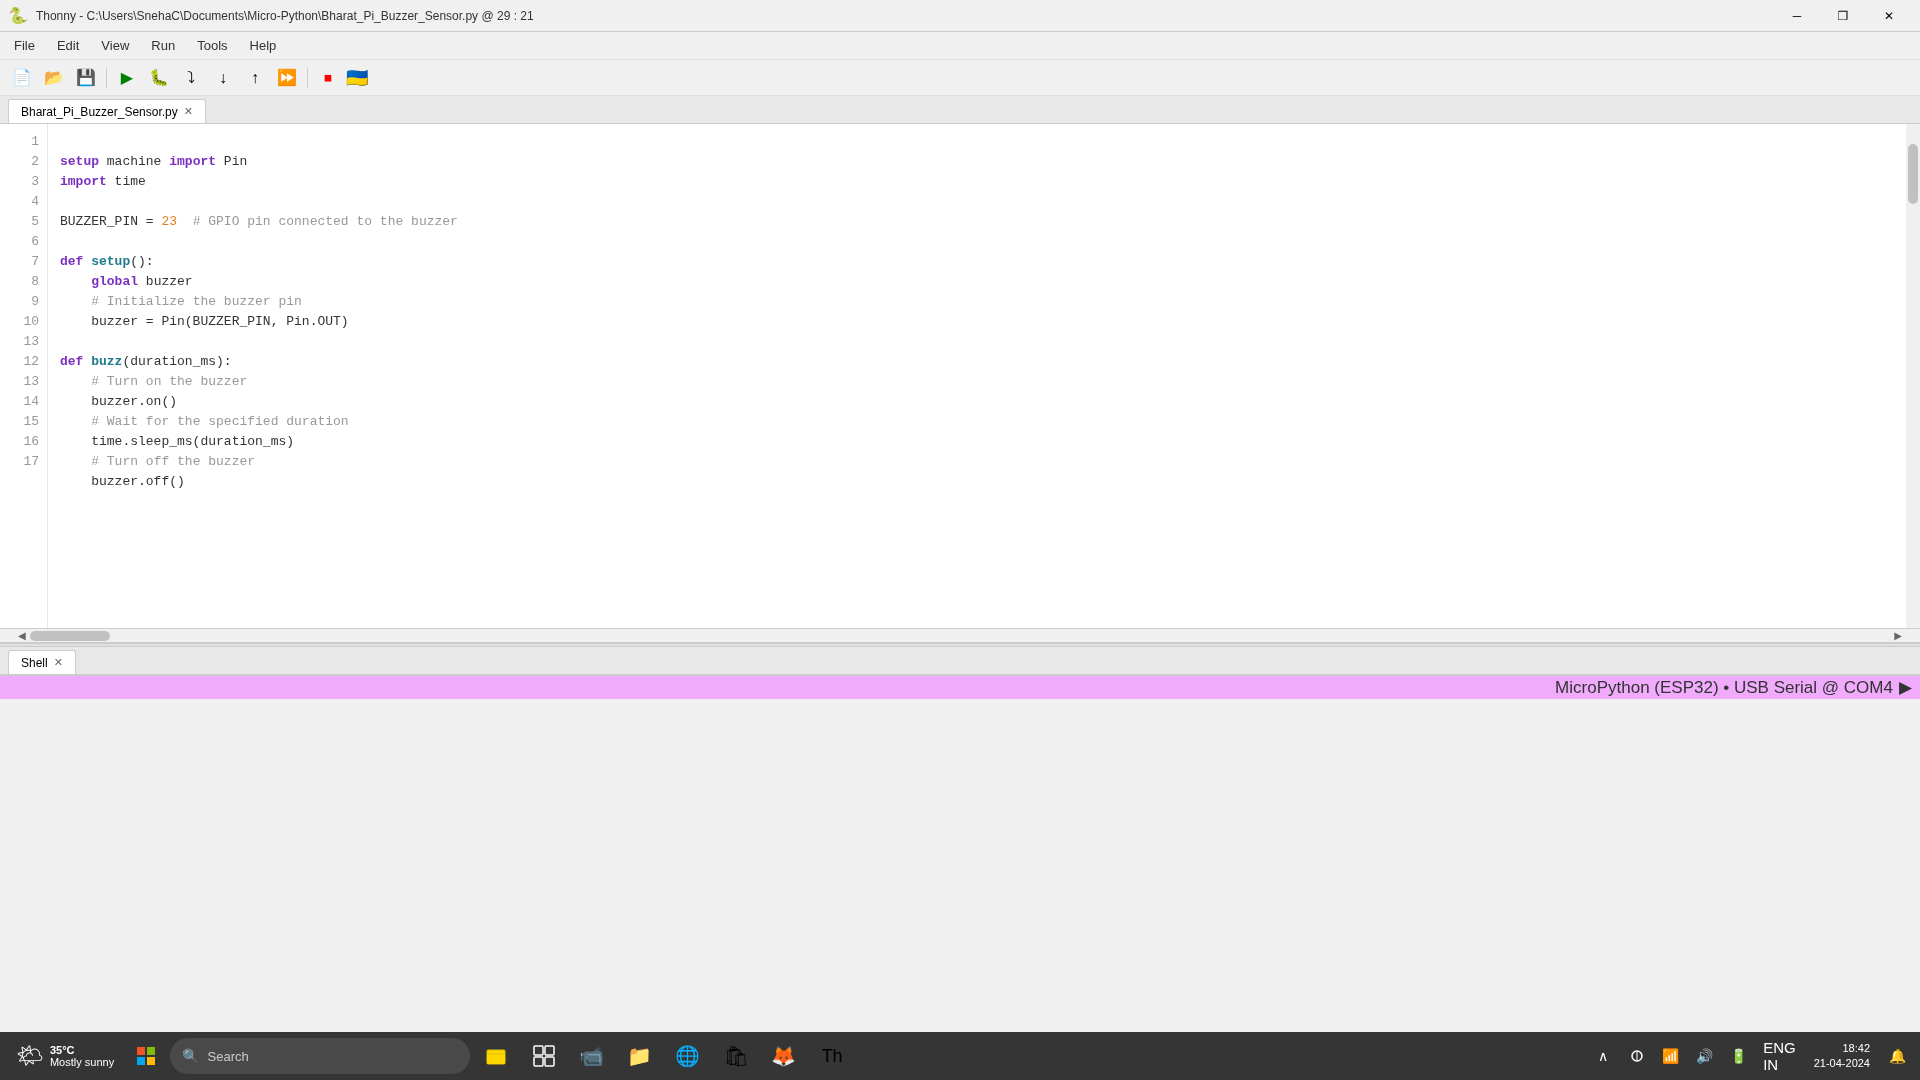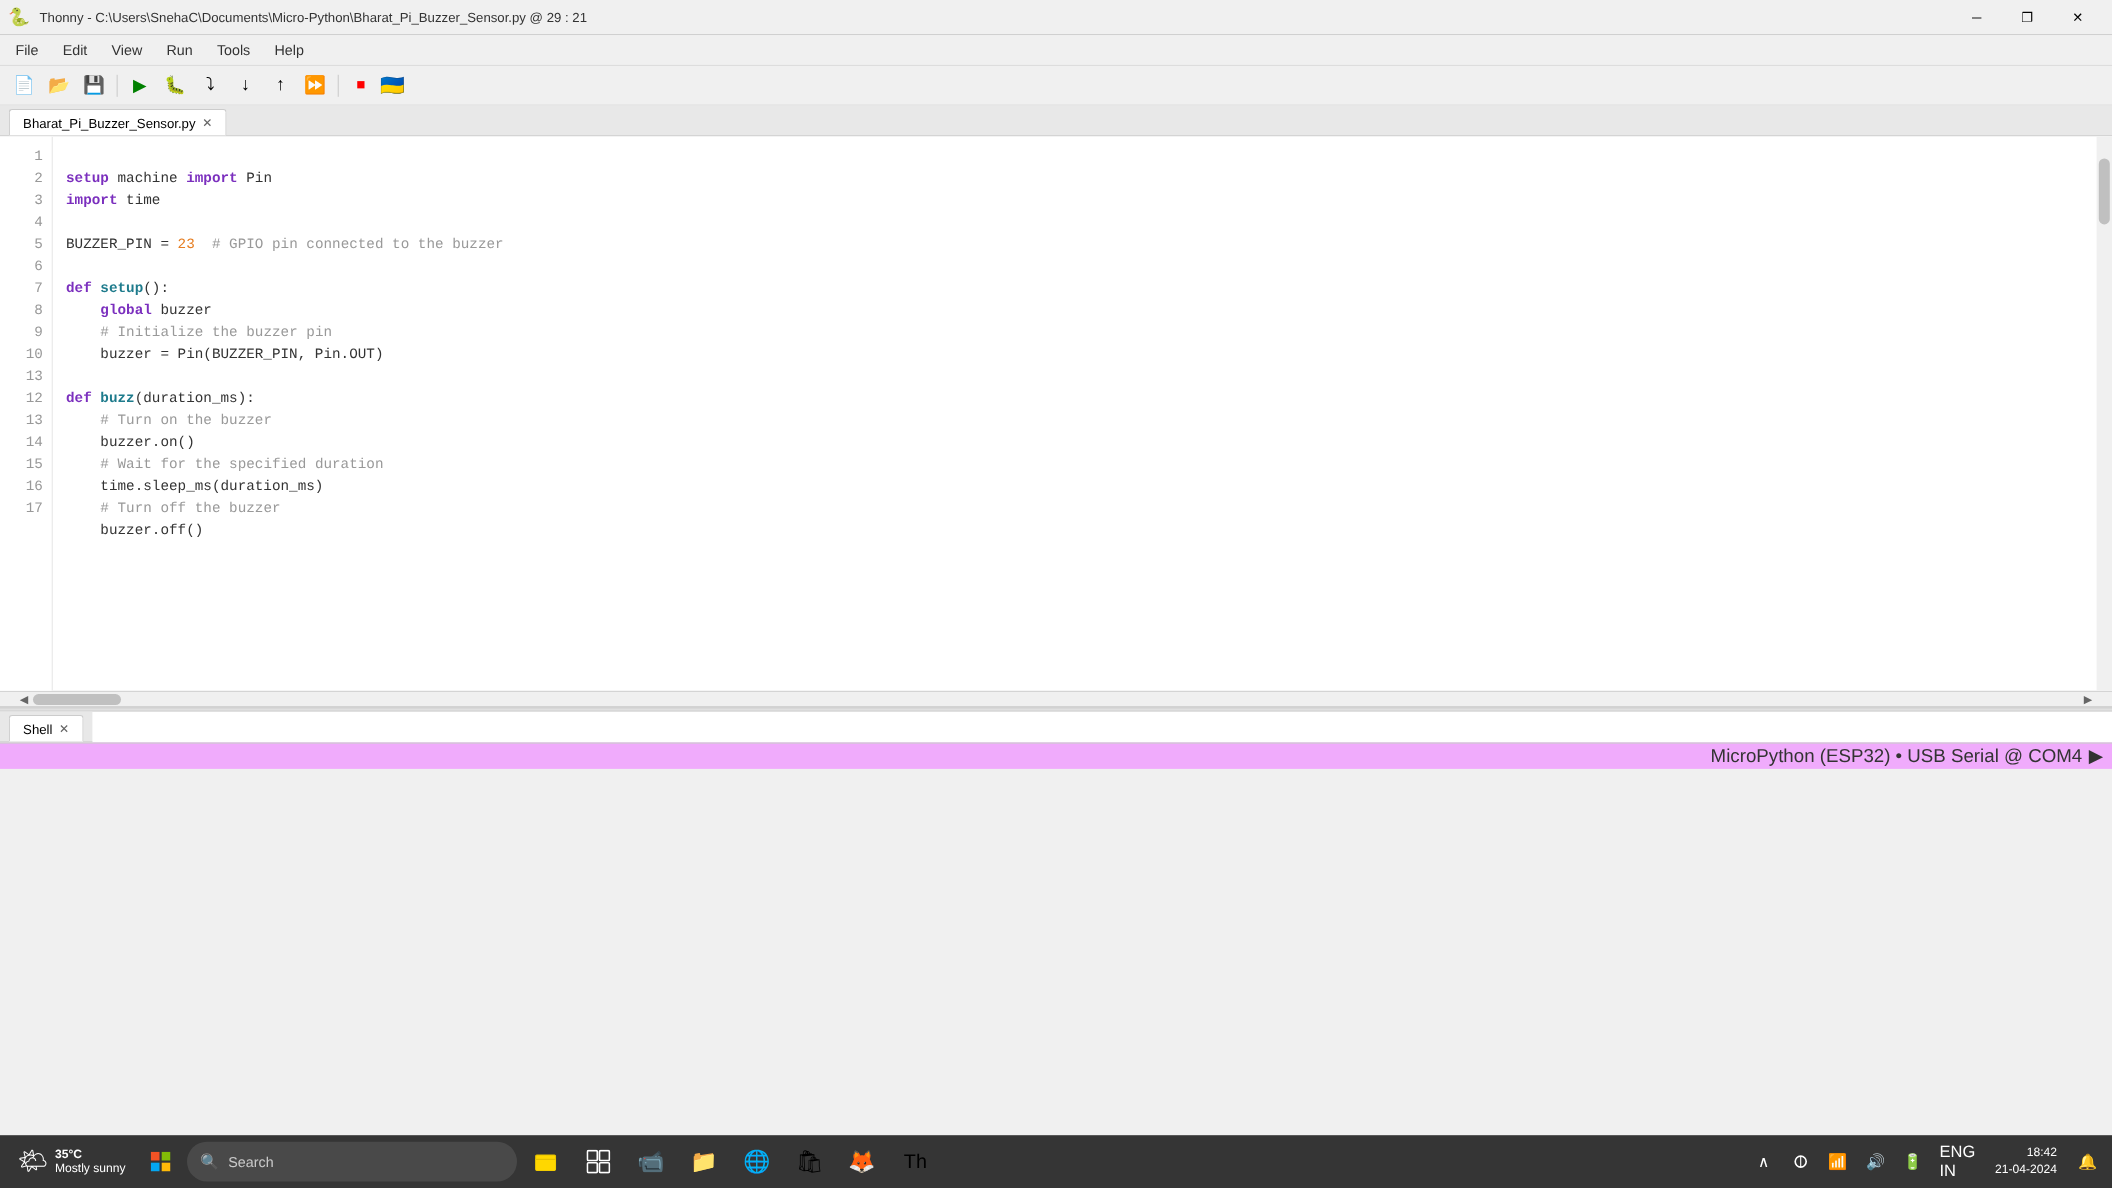--- a/index.html
+++ b/index.html
@@ -148,21 +148,21 @@
       color: #666;
       cursor: pointer;
       padding: 0 4px;
     }
 
     
     #shell-panel {
       background: white;
       flex: 1;
       display: flex;
-      flex-direction: row;
+      flex-direction: column;
       justify-content: space-between;
     }
     #shell-tab-bar {
       height: 28px;
       background: #e8e8e8;
       display: flex;
       align-items: flex-end;
       padding: 0 8px;
       border-bottom: 1px solid #ccc;
     }

